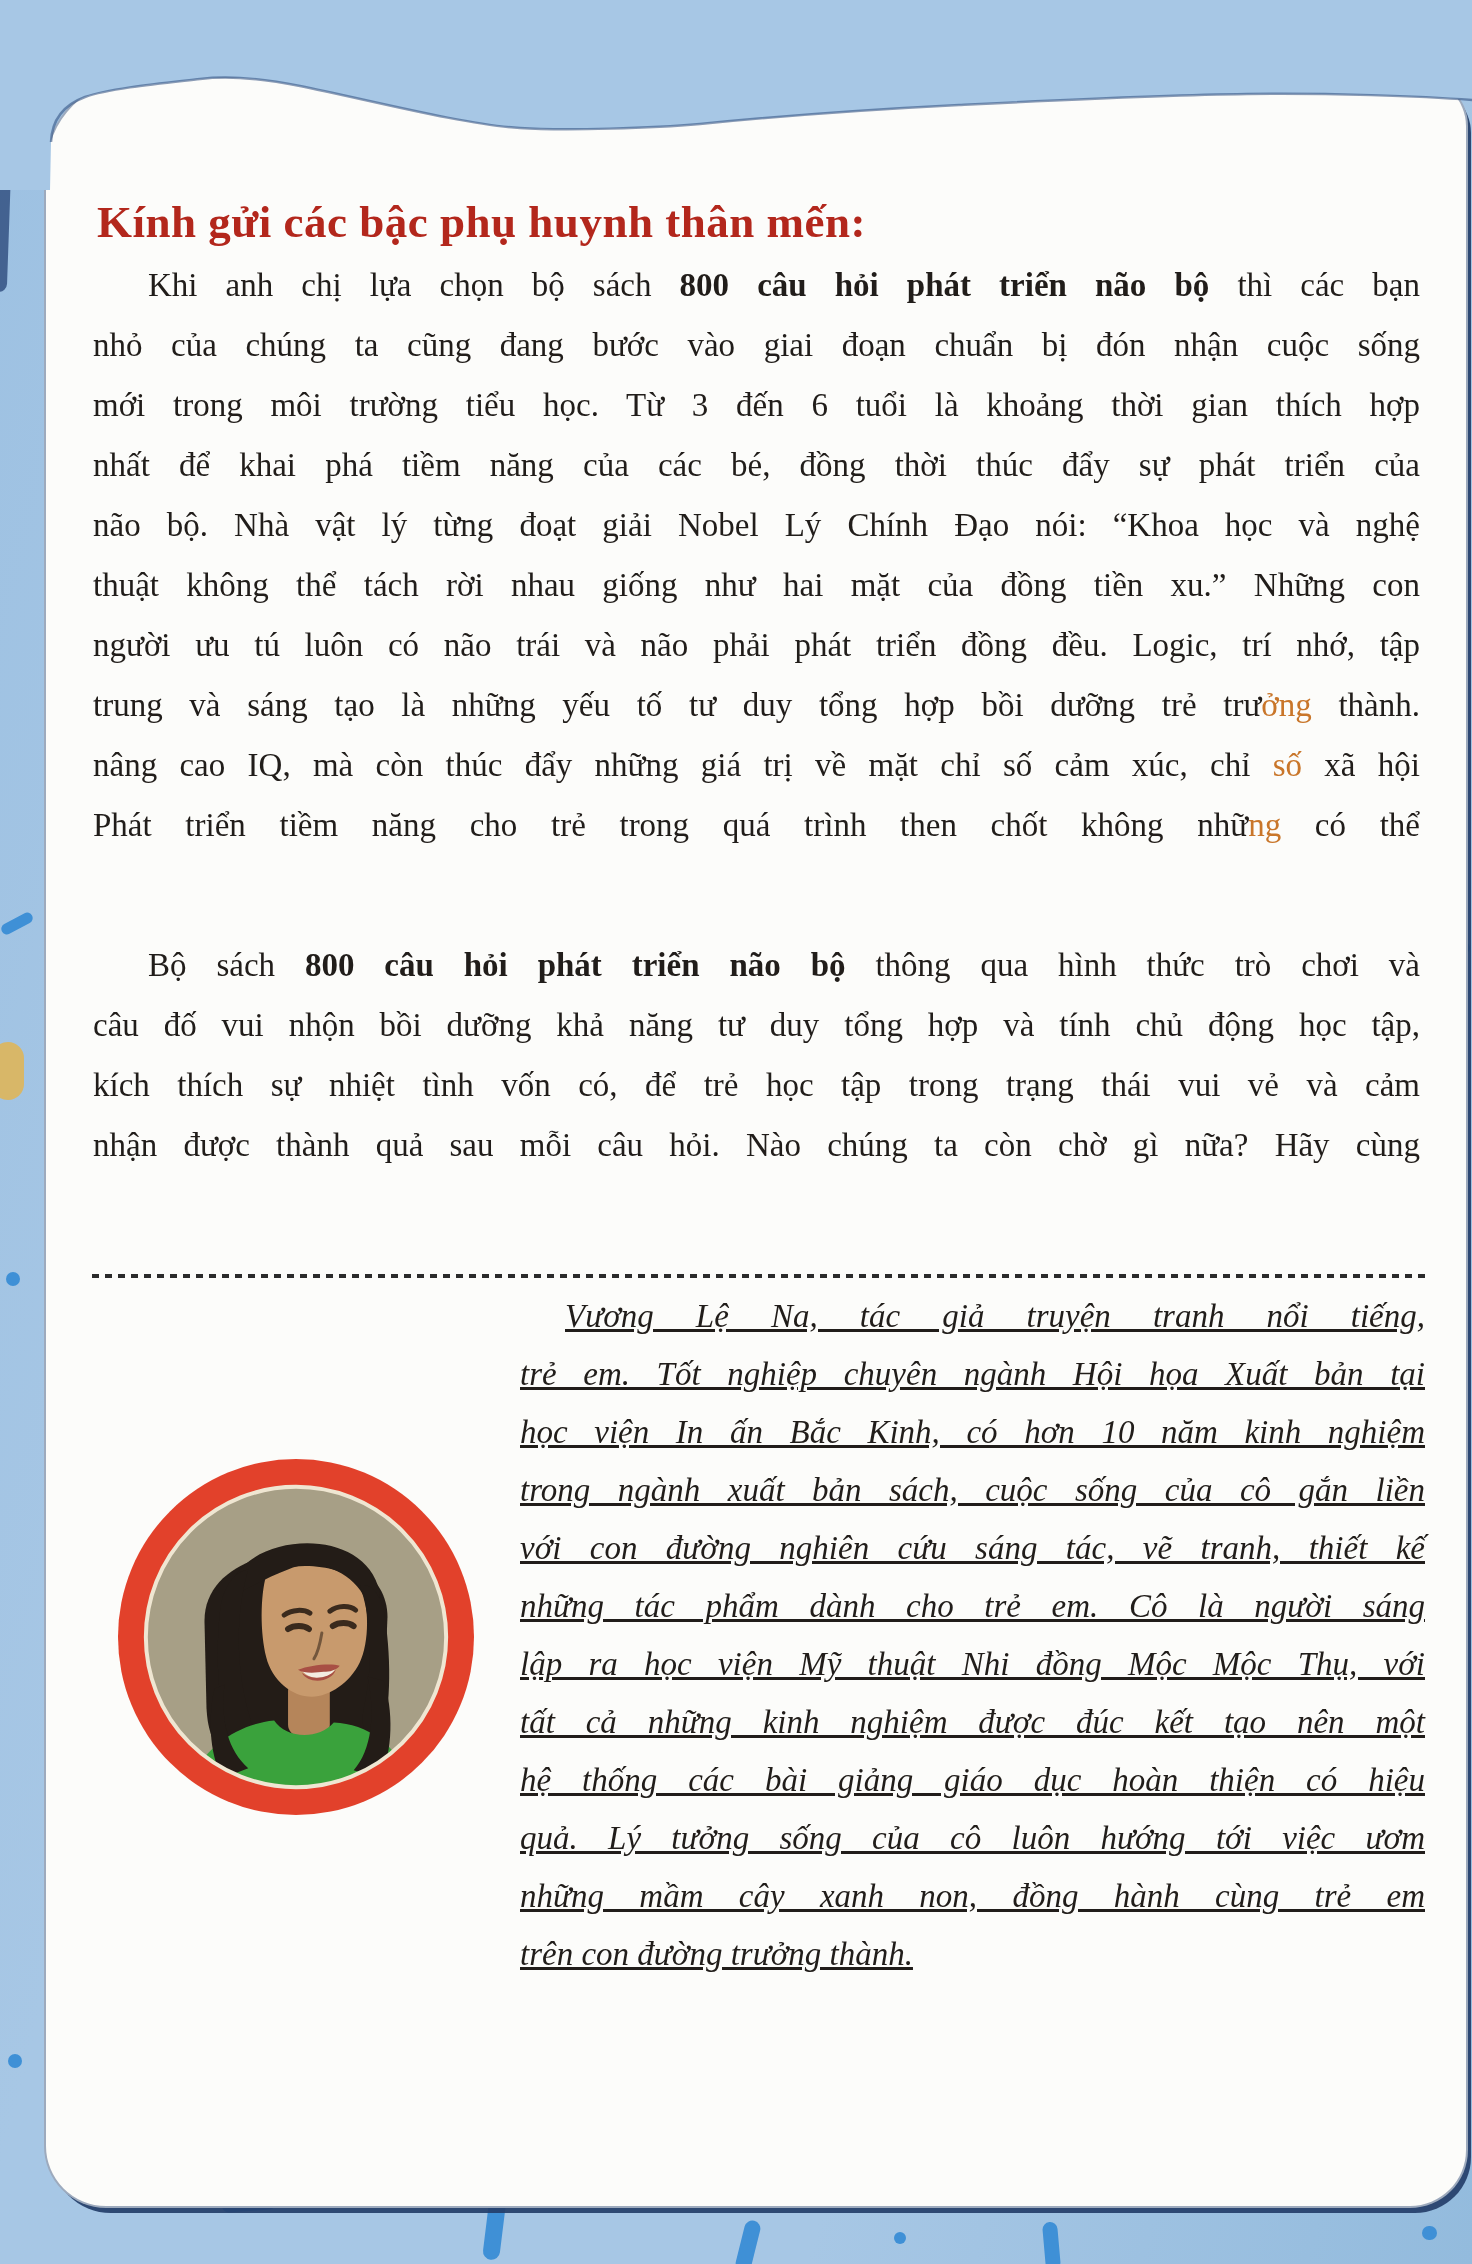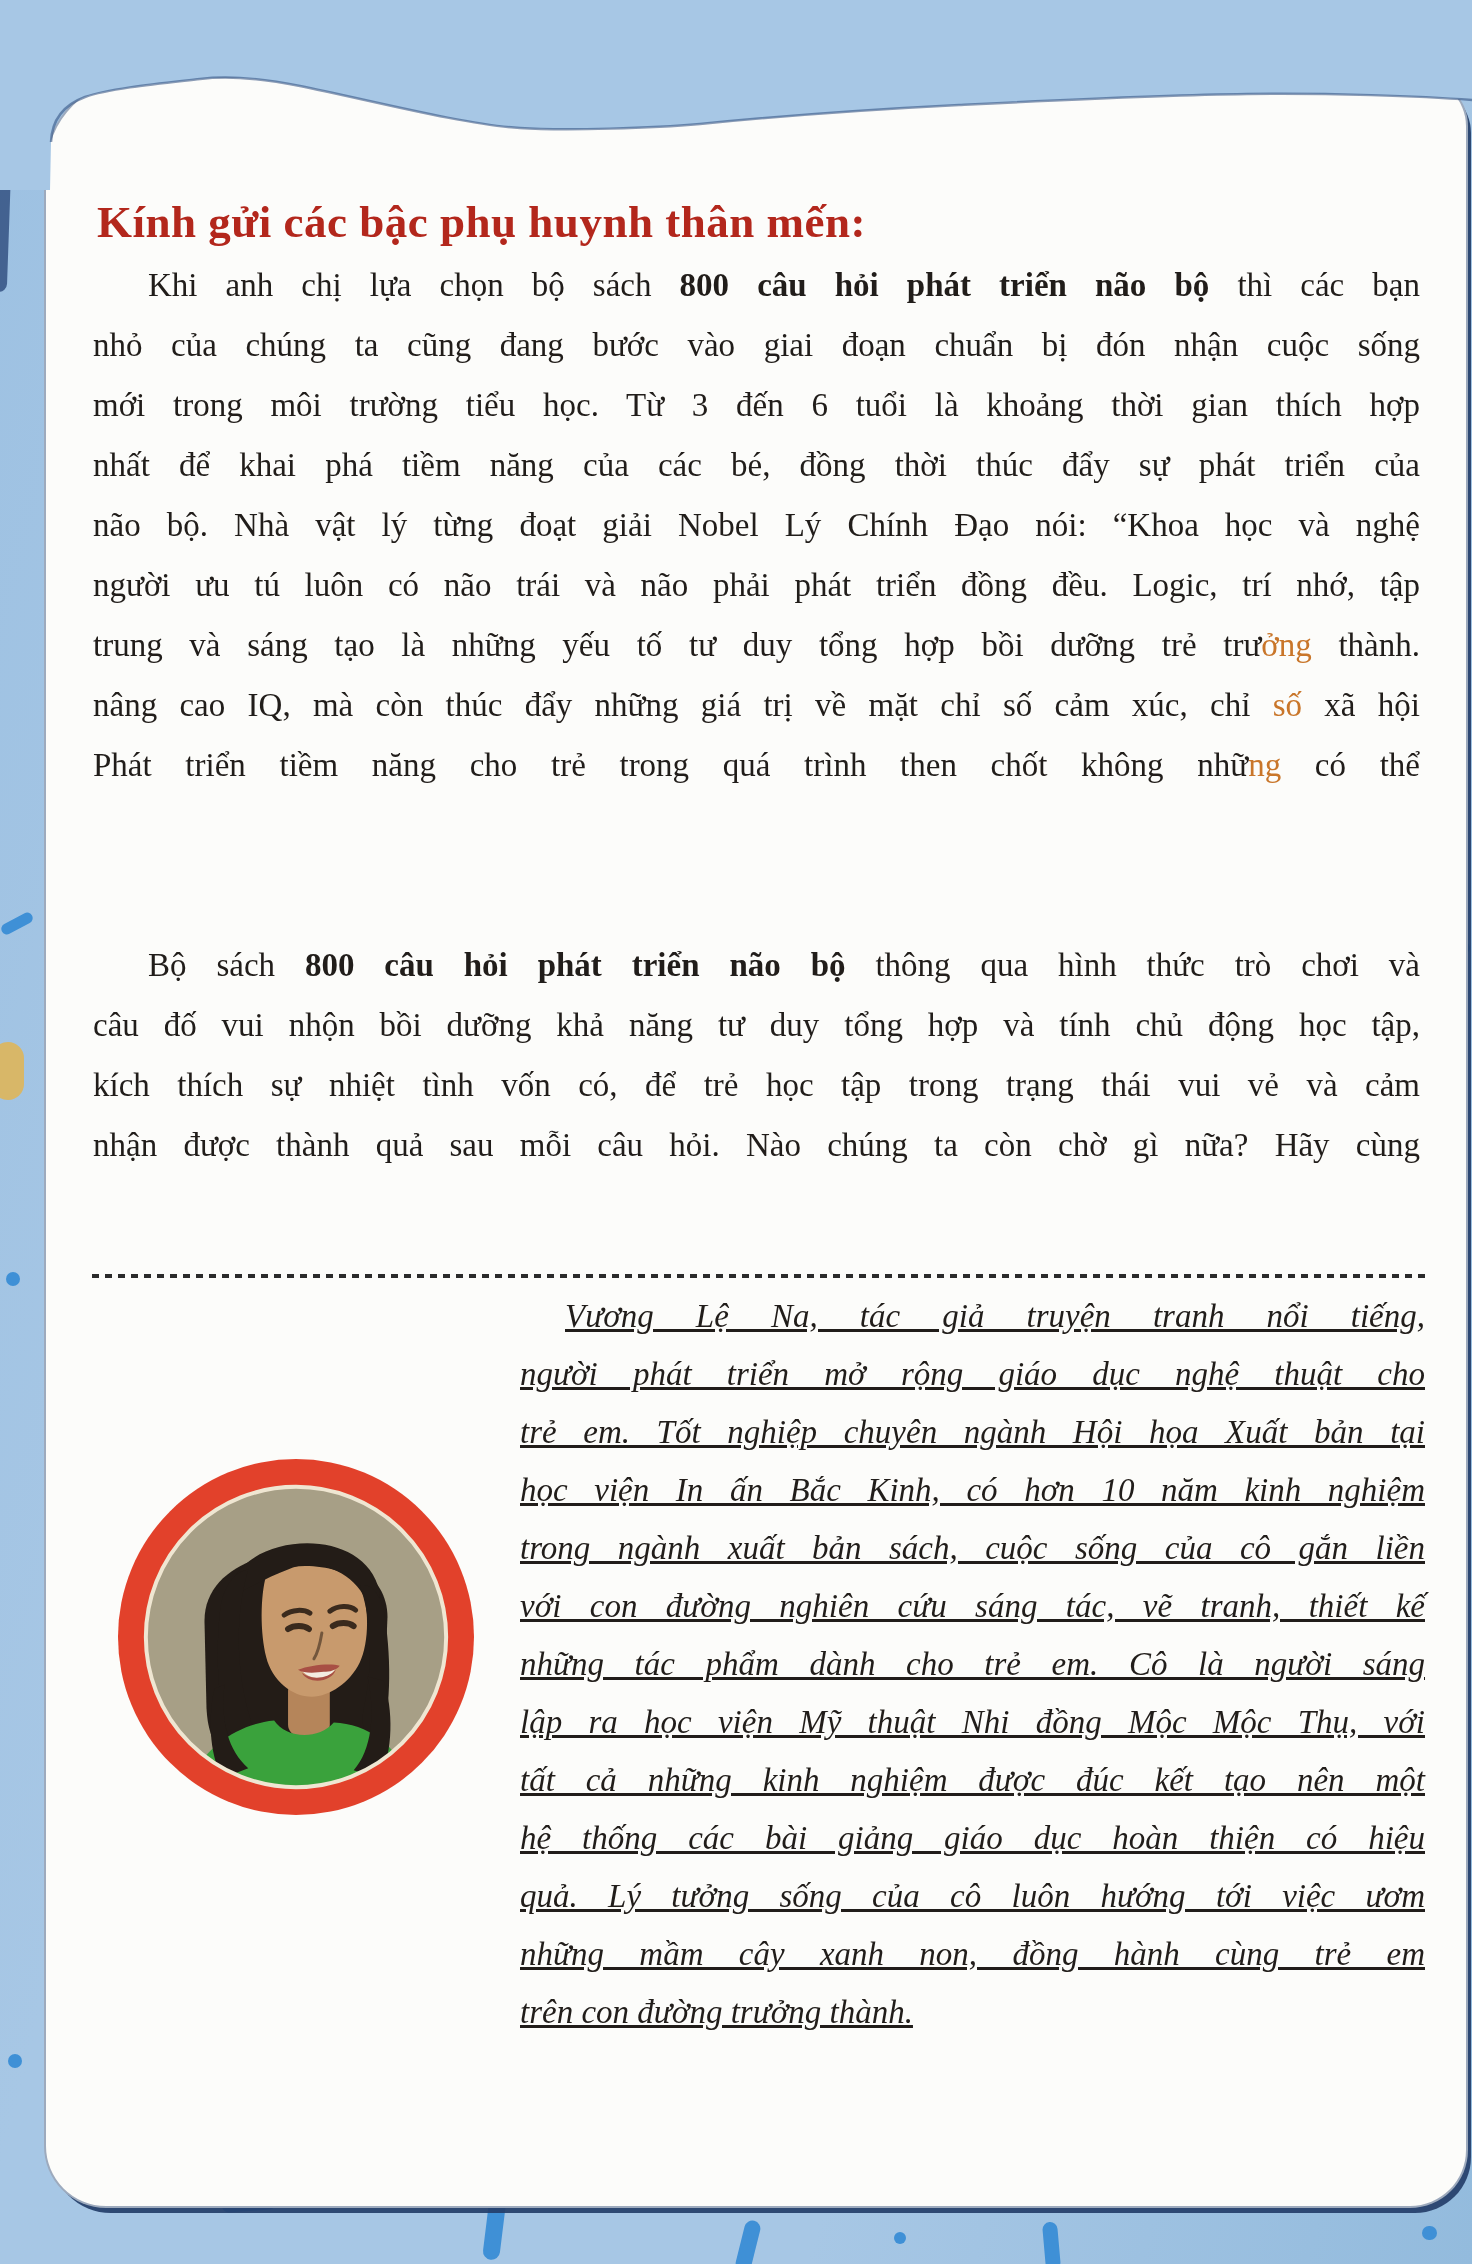--- a/index.html
+++ b/index.html
@@ -82,20 +82,21 @@
   <div class="card">
 
     <h1 class="title">Kính gửi các bậc phụ huynh thân mến:</h1>
 
     <div class="letter-par" style="top:177px;">
         <div class="line just indent"><span>Khi anh chị lựa chọn bộ sách </span><span class="b">800 câu hỏi phát triển não bộ</span><span> thì các bạn</span></div>
         <div class="line just"><span>nhỏ của chúng ta cũng đang bước vào giai đoạn chuẩn bị đón nhận cuộc sống</span></div>
         <div class="line just"><span>mới trong môi trường tiểu học. Từ 3 đến 6 tuổi là khoảng thời gian thích hợp</span></div>
         <div class="line just"><span>nhất để khai phá tiềm năng của các bé, đồng thời thúc đẩy sự phát triển của</span></div>
         <div class="line just"><span>não bộ. Nhà vật lý từng đoạt giải Nobel Lý Chính Đạo nói: “Khoa học và nghệ</span></div>
+        <div class="line just"><span>thuật không thể tách rời nhau giống như hai mặt của đồng tiền xu.” Những con</span></div>
         <div class="line just"><span>người ưu tú luôn có não trái và não phải phát triển đồng đều. Logic, trí nhớ, tập</span></div>
         <div class="line just"><span>trung và sáng tạo là những yếu tố tư duy tổng hợp bồi dưỡng trẻ trư</span><span class="o">ởng</span><span> thành.</span></div>
         <div class="line just"><span>nâng cao IQ, mà còn thúc đẩy những giá trị về mặt chỉ số cảm xúc, chỉ </span><span class="o">số</span><span> xã hội</span></div>
         <div class="line just"><span>Phát triển tiềm năng cho trẻ trong quá trình then chốt không nhữ</span><span class="o">ng</span><span> có thể</span></div>
       </div>
 
     <div class="letter-par" style="top:857px;">
         <div class="line just indent"><span>Bộ sách </span><span class="b">800 câu hỏi phát triển não bộ</span><span> thông qua hình thức trò chơi và</span></div>
         <div class="line just"><span>câu đố vui nhộn bồi dưỡng khả năng tư duy tổng hợp và tính chủ động học tập,</span></div>
         <div class="line just"><span>kích thích sự nhiệt tình vốn có, để trẻ học tập trong trạng thái vui vẻ và cảm</span></div>
@@ -141,21 +142,20 @@
         <path class="ph-shirt" d="M64,360 C70,300 116,268 158,264 C170,282 202,284 218,266 C262,268 298,302 302,360 Z"></path>
 
         <path class="ph-hair" d="M108,228 C104,266 112,294 132,312 L106,322 C92,296 92,258 98,232 Z"></path>
         <path class="ph-hair" d="M252,220 C260,258 256,294 238,314 L264,322 C278,296 278,252 268,224 Z"></path>
       </g>
       <circle class="ph-ring-inner" cx="180" cy="180" r="151"></circle>
     </svg>
 
     <div class="bio">
         <div class="line just indent"><span>Vương Lệ Na, tác giả truyện tranh nổi tiếng,</span></div>
-        <div class="line just"><span>người phát triển mở rộng giáo dục nghệ thuật cho</span></div>
         <div class="line just"><span>trẻ em. Tốt nghiệp chuyên ngành Hội họa Xuất bản tại</span></div>
         <div class="line just"><span>học viện In ấn Bắc Kinh, có hơn 10 năm kinh nghiệm</span></div>
         <div class="line just"><span>trong ngành xuất bản sách, cuộc sống của cô gắn liền</span></div>
         <div class="line just"><span>với con đường nghiên cứu sáng tác, vẽ tranh, thiết kế</span></div>
         <div class="line just"><span>những tác phẩm dành cho trẻ em. Cô là người sáng</span></div>
         <div class="line just"><span>lập ra học viện Mỹ thuật Nhi đồng Mộc Mộc Thụ, với</span></div>
         <div class="line just"><span>tất cả những kinh nghiệm được đúc kết tạo nên một</span></div>
         <div class="line just"><span>hệ thống các bài giảng giáo dục hoàn thiện có hiệu</span></div>
         <div class="line just"><span>quả. Lý tưởng sống của cô luôn hướng tới việc ươm</span></div>
         <div class="line just"><span>những mầm cây xanh non, đồng hành cùng trẻ em</span></div>

